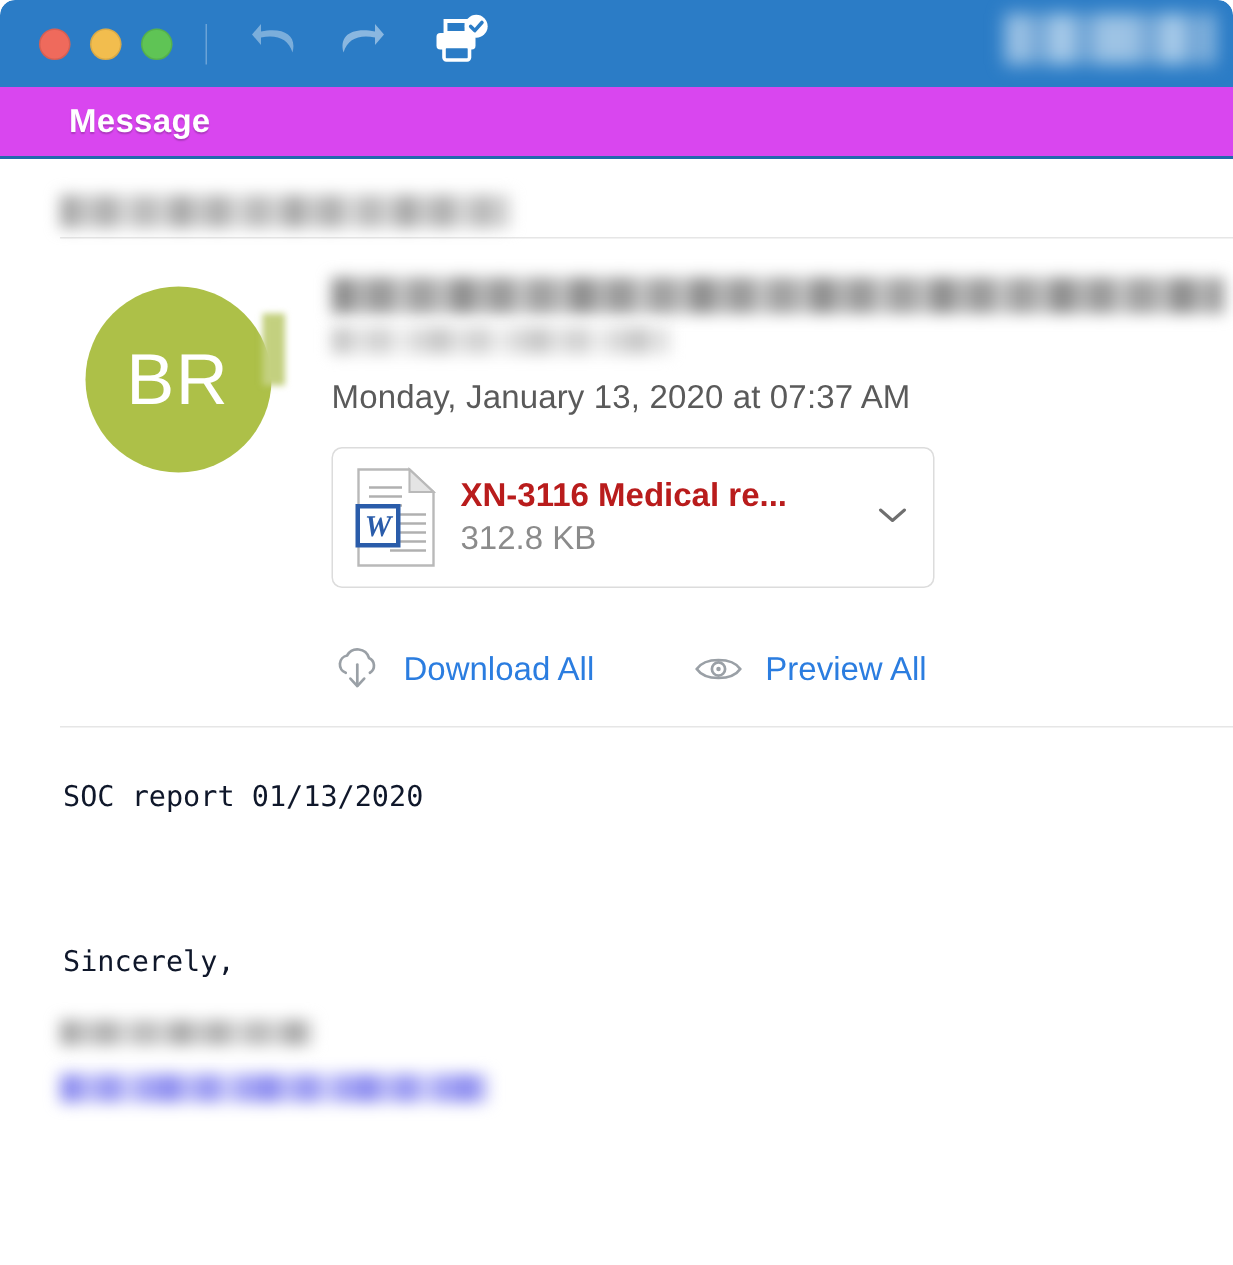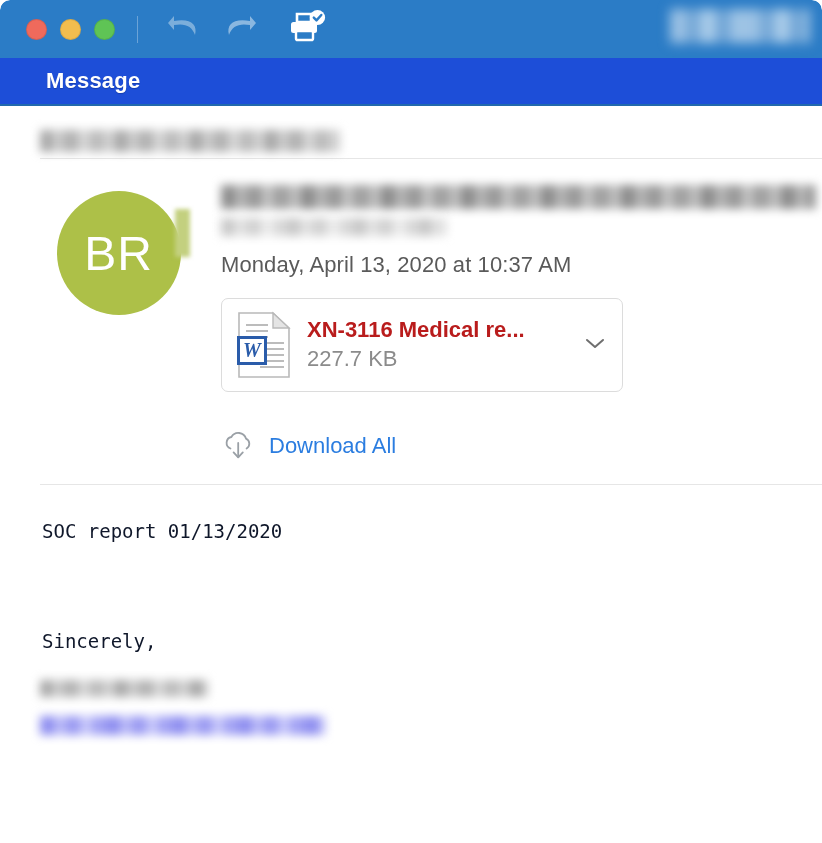--- a/index.html
+++ b/index.html
@@ -67,21 +67,21 @@
     position: absolute;
     right: 12px;
     top: 9px;
     width: 140px;
     height: 34px;
   }
 
   
   .subheader {
     height: 48px;
-    background: #1d4ed8;
+    background: #d946ef;
     display: flex;
     align-items: center;
     padding-left: 46px;
     box-sizing: border-box;
     border-bottom: 2px solid #2169ad;
   }
   .subheader-title {
     color: #ffffff;
     font-size: 22px;
     font-weight: bold;
@@ -385,21 +385,21 @@
           <div class="avatar">BR</div>
           <span class="avatar-badge"></span>
         </div>
       </div>
 
       <div class="details-col">
 
         <span class="blur blur-gray-dark sender-line1"></span>
         <span class="blur blur-gray-light sender-line2"></span>
 
-        <div class="date-line">Monday, April 13, 2020 at 10:37 AM</div>
+        <div class="date-line">Monday, January 13, 2020 at 07:37 AM</div>
 
 
         <div class="attachment">
 
           <div class="doc-icon">
             <svg width="58" height="70" viewBox="0 0 58 70">
               <path d="M4 3 h34 l16 15 v49 h-50 z" fill="#ffffff" stroke="#b9b9b9" stroke-width="1.6"></path>
               <path d="M38 3 l16 15 h-16 z" fill="#e4e4e4" stroke="#b9b9b9" stroke-width="1.4"></path>
               <g stroke="#b0b0b0" stroke-width="1.7">
                 <line x1="11" y1="15" x2="33" y2="15"></line>
@@ -412,21 +412,21 @@
                 <line x1="25" y1="57" x2="49" y2="57"></line>
               </g>
               <rect x="2" y="26" width="30" height="29" fill="#2a5caa"></rect>
               <rect x="5" y="29" width="24" height="23" fill="#ffffff"></rect>
               <text x="17" y="47" text-anchor="middle" font-family="Liberation Serif, serif" font-size="20" font-weight="bold" font-style="italic" fill="#2a5caa">W</text>
             </svg>
           </div>
 
           <div class="att-text">
             <div class="att-name">XN-3116 Medical re...</div>
-            <div class="att-size">227.7 KB</div>
+            <div class="att-size">312.8 KB</div>
           </div>
 
           <div class="chevron">
             <span>
               <svg width="22" height="14" viewBox="0 0 22 14">
                 <path d="M3 4 L11 11 L19 4" fill="none" stroke="#6f6f6f" stroke-width="2" stroke-linecap="round" stroke-linejoin="round"></path>
               </svg>
             </span>
           </div>
         </div>
@@ -437,20 +437,30 @@
             <span class="a-icon">
               <svg width="34" height="32" viewBox="0 0 34 32">
                 <path d="M9.5 18.5 A6 6 0 0 1 10.4 7 A8 8 0 0 1 25 8.6 A5.6 5.6 0 0 1 25.6 18.5" fill="none" stroke="#9aa0a6" stroke-width="1.8" stroke-linecap="round"></path>
                 <line x1="17.2" y1="13" x2="17.2" y2="27" stroke="#9aa0a6" stroke-width="1.8" stroke-linecap="round"></line>
                 <path d="M12.6 22.4 L17.2 27.4 L21.8 22.4" fill="none" stroke="#9aa0a6" stroke-width="1.8" stroke-linecap="round" stroke-linejoin="round"></path>
               </svg>
             </span>
             <span>Download All</span>
           </div>
 
+          <div class="action preview">
+            <span class="a-icon">
+              <svg width="34" height="24" viewBox="0 0 34 24">
+                <path d="M2.5 12 C8 4 26 4 31.5 12 C26 20 8 20 2.5 12 Z" fill="none" stroke="#9aa0a6" stroke-width="1.8"></path>
+                <circle cx="17" cy="12" r="4.4" fill="none" stroke="#9aa0a6" stroke-width="1.8"></circle>
+                <circle cx="17" cy="12" r="1.5" fill="#9aa0a6"></circle>
+              </svg>
+            </span>
+            <span>Preview All</span>
+          </div>
         </div>
 
       </div>
     </div>
 
     <div class="hr"></div>
 
     <div class="email-text">
       <div>SOC report 01/13/2020</div>
       <div class="spacer-lg"></div>

